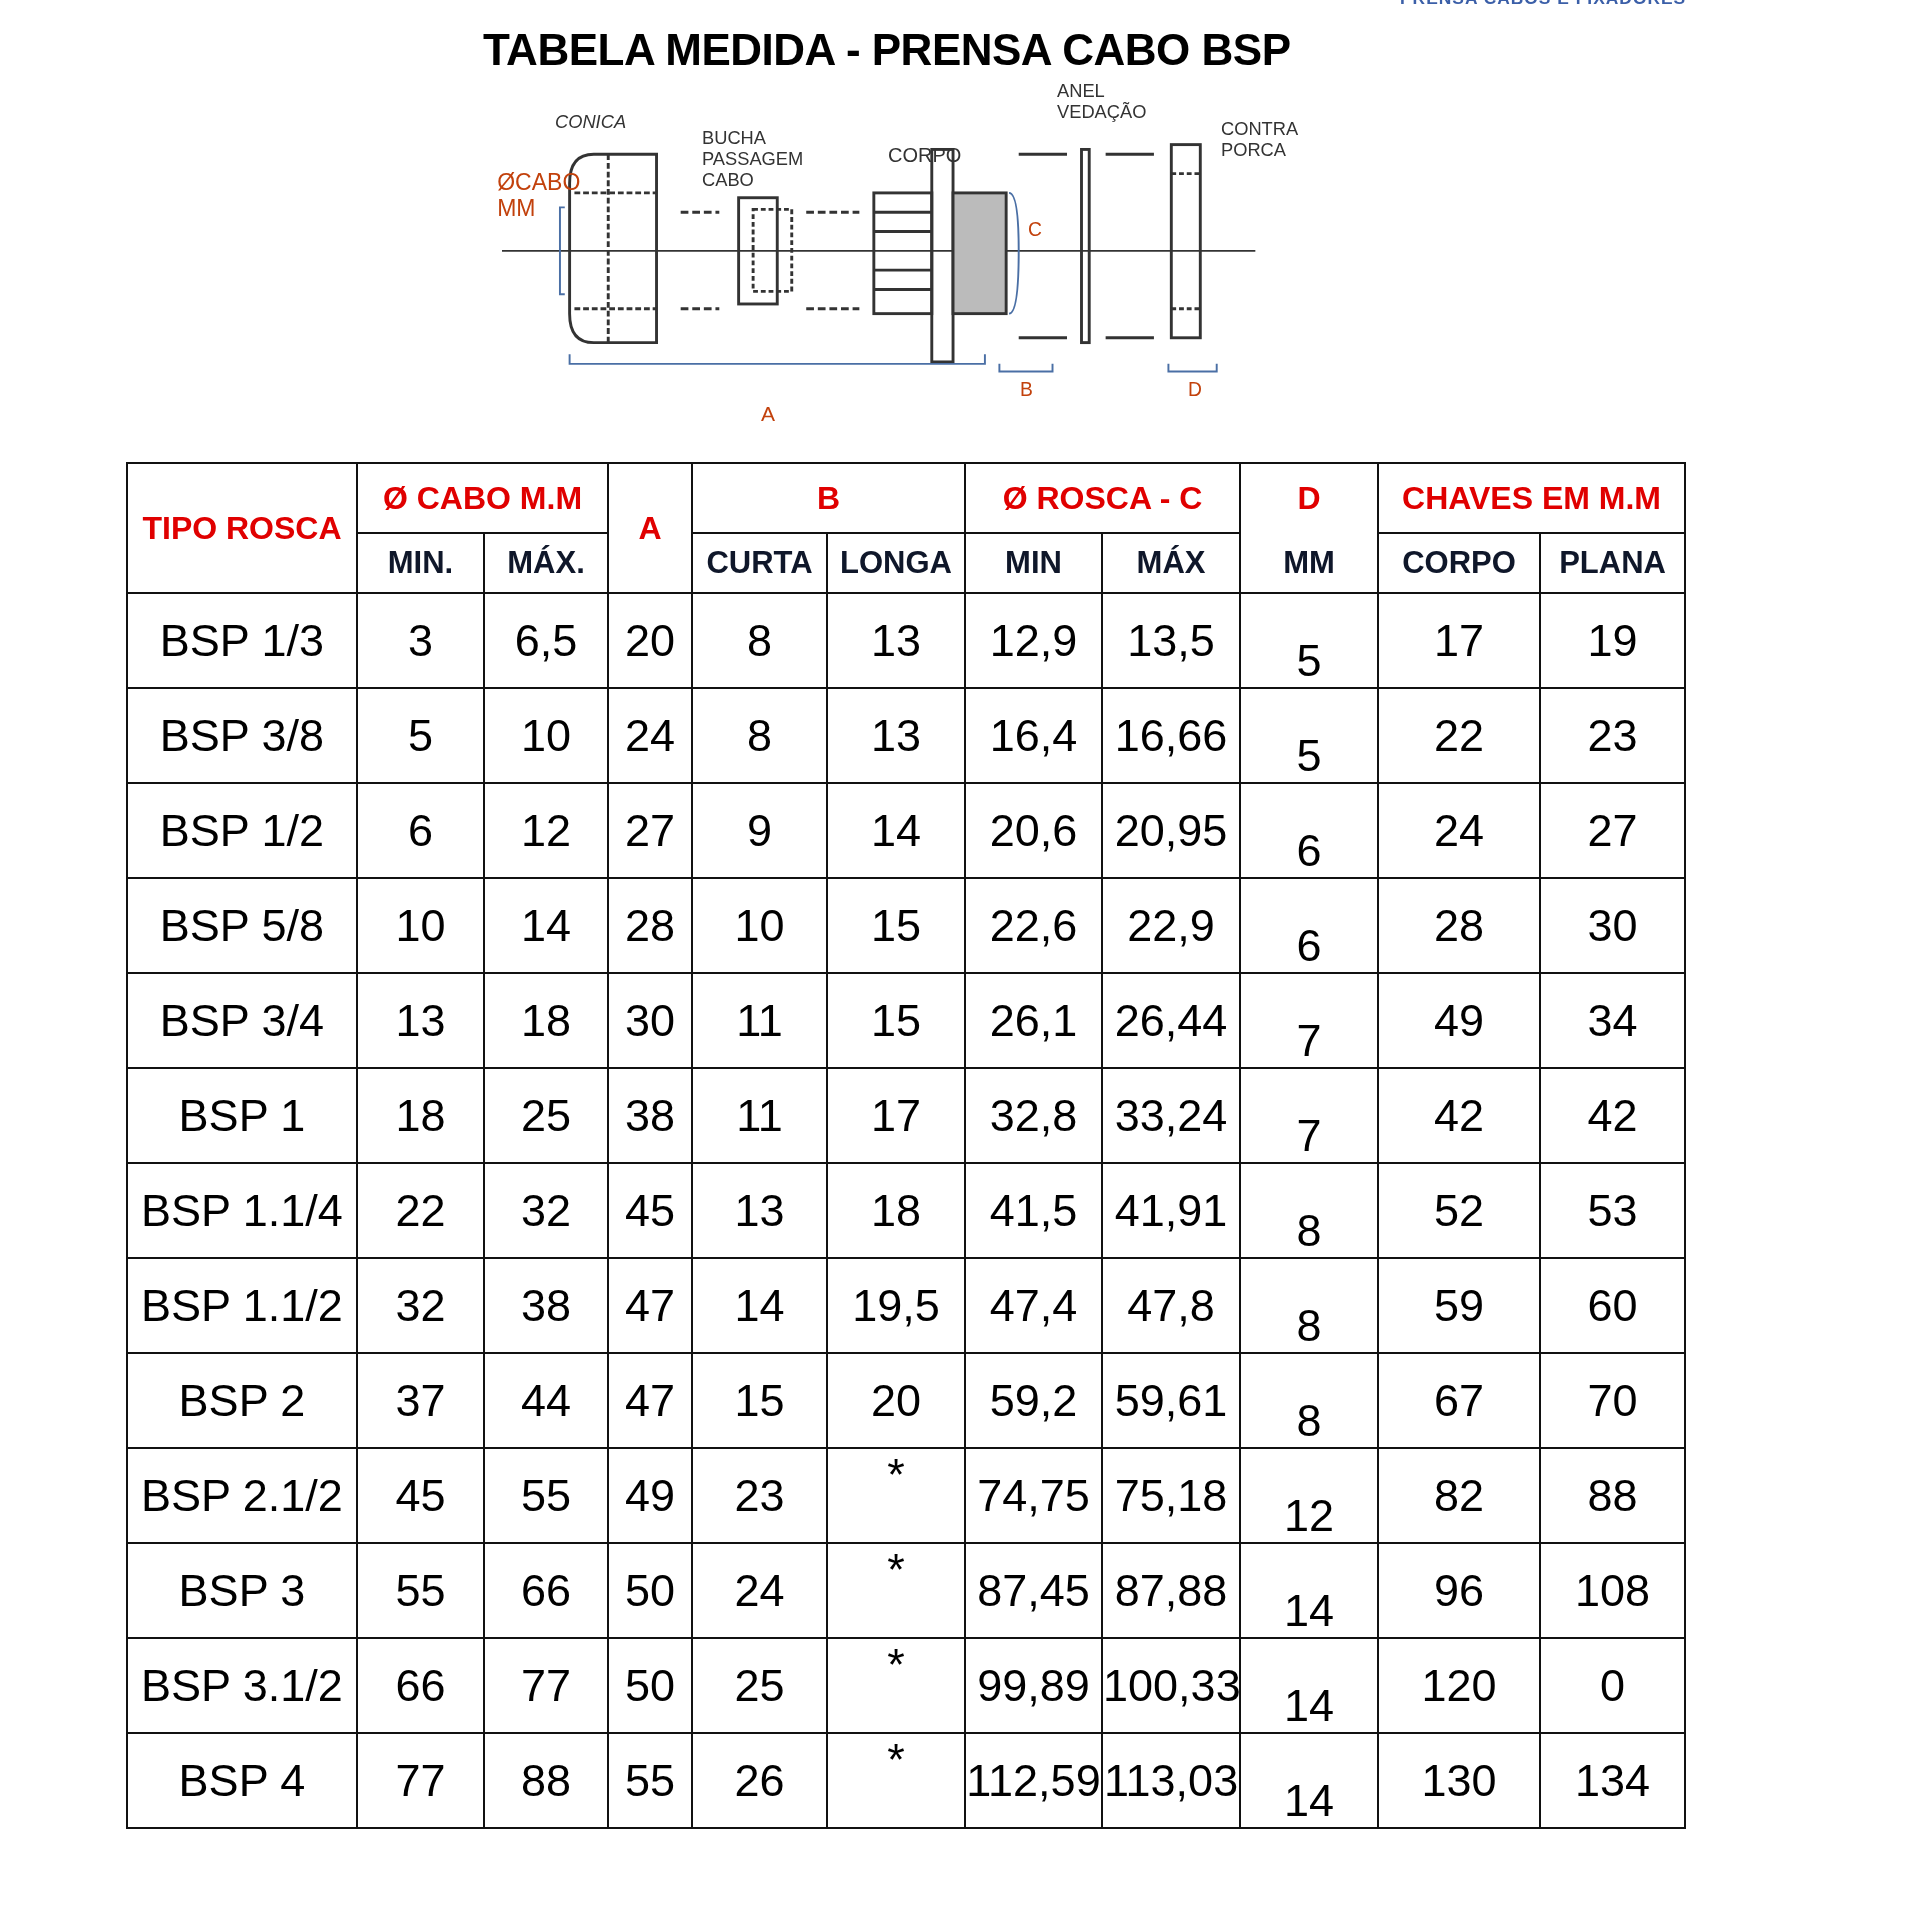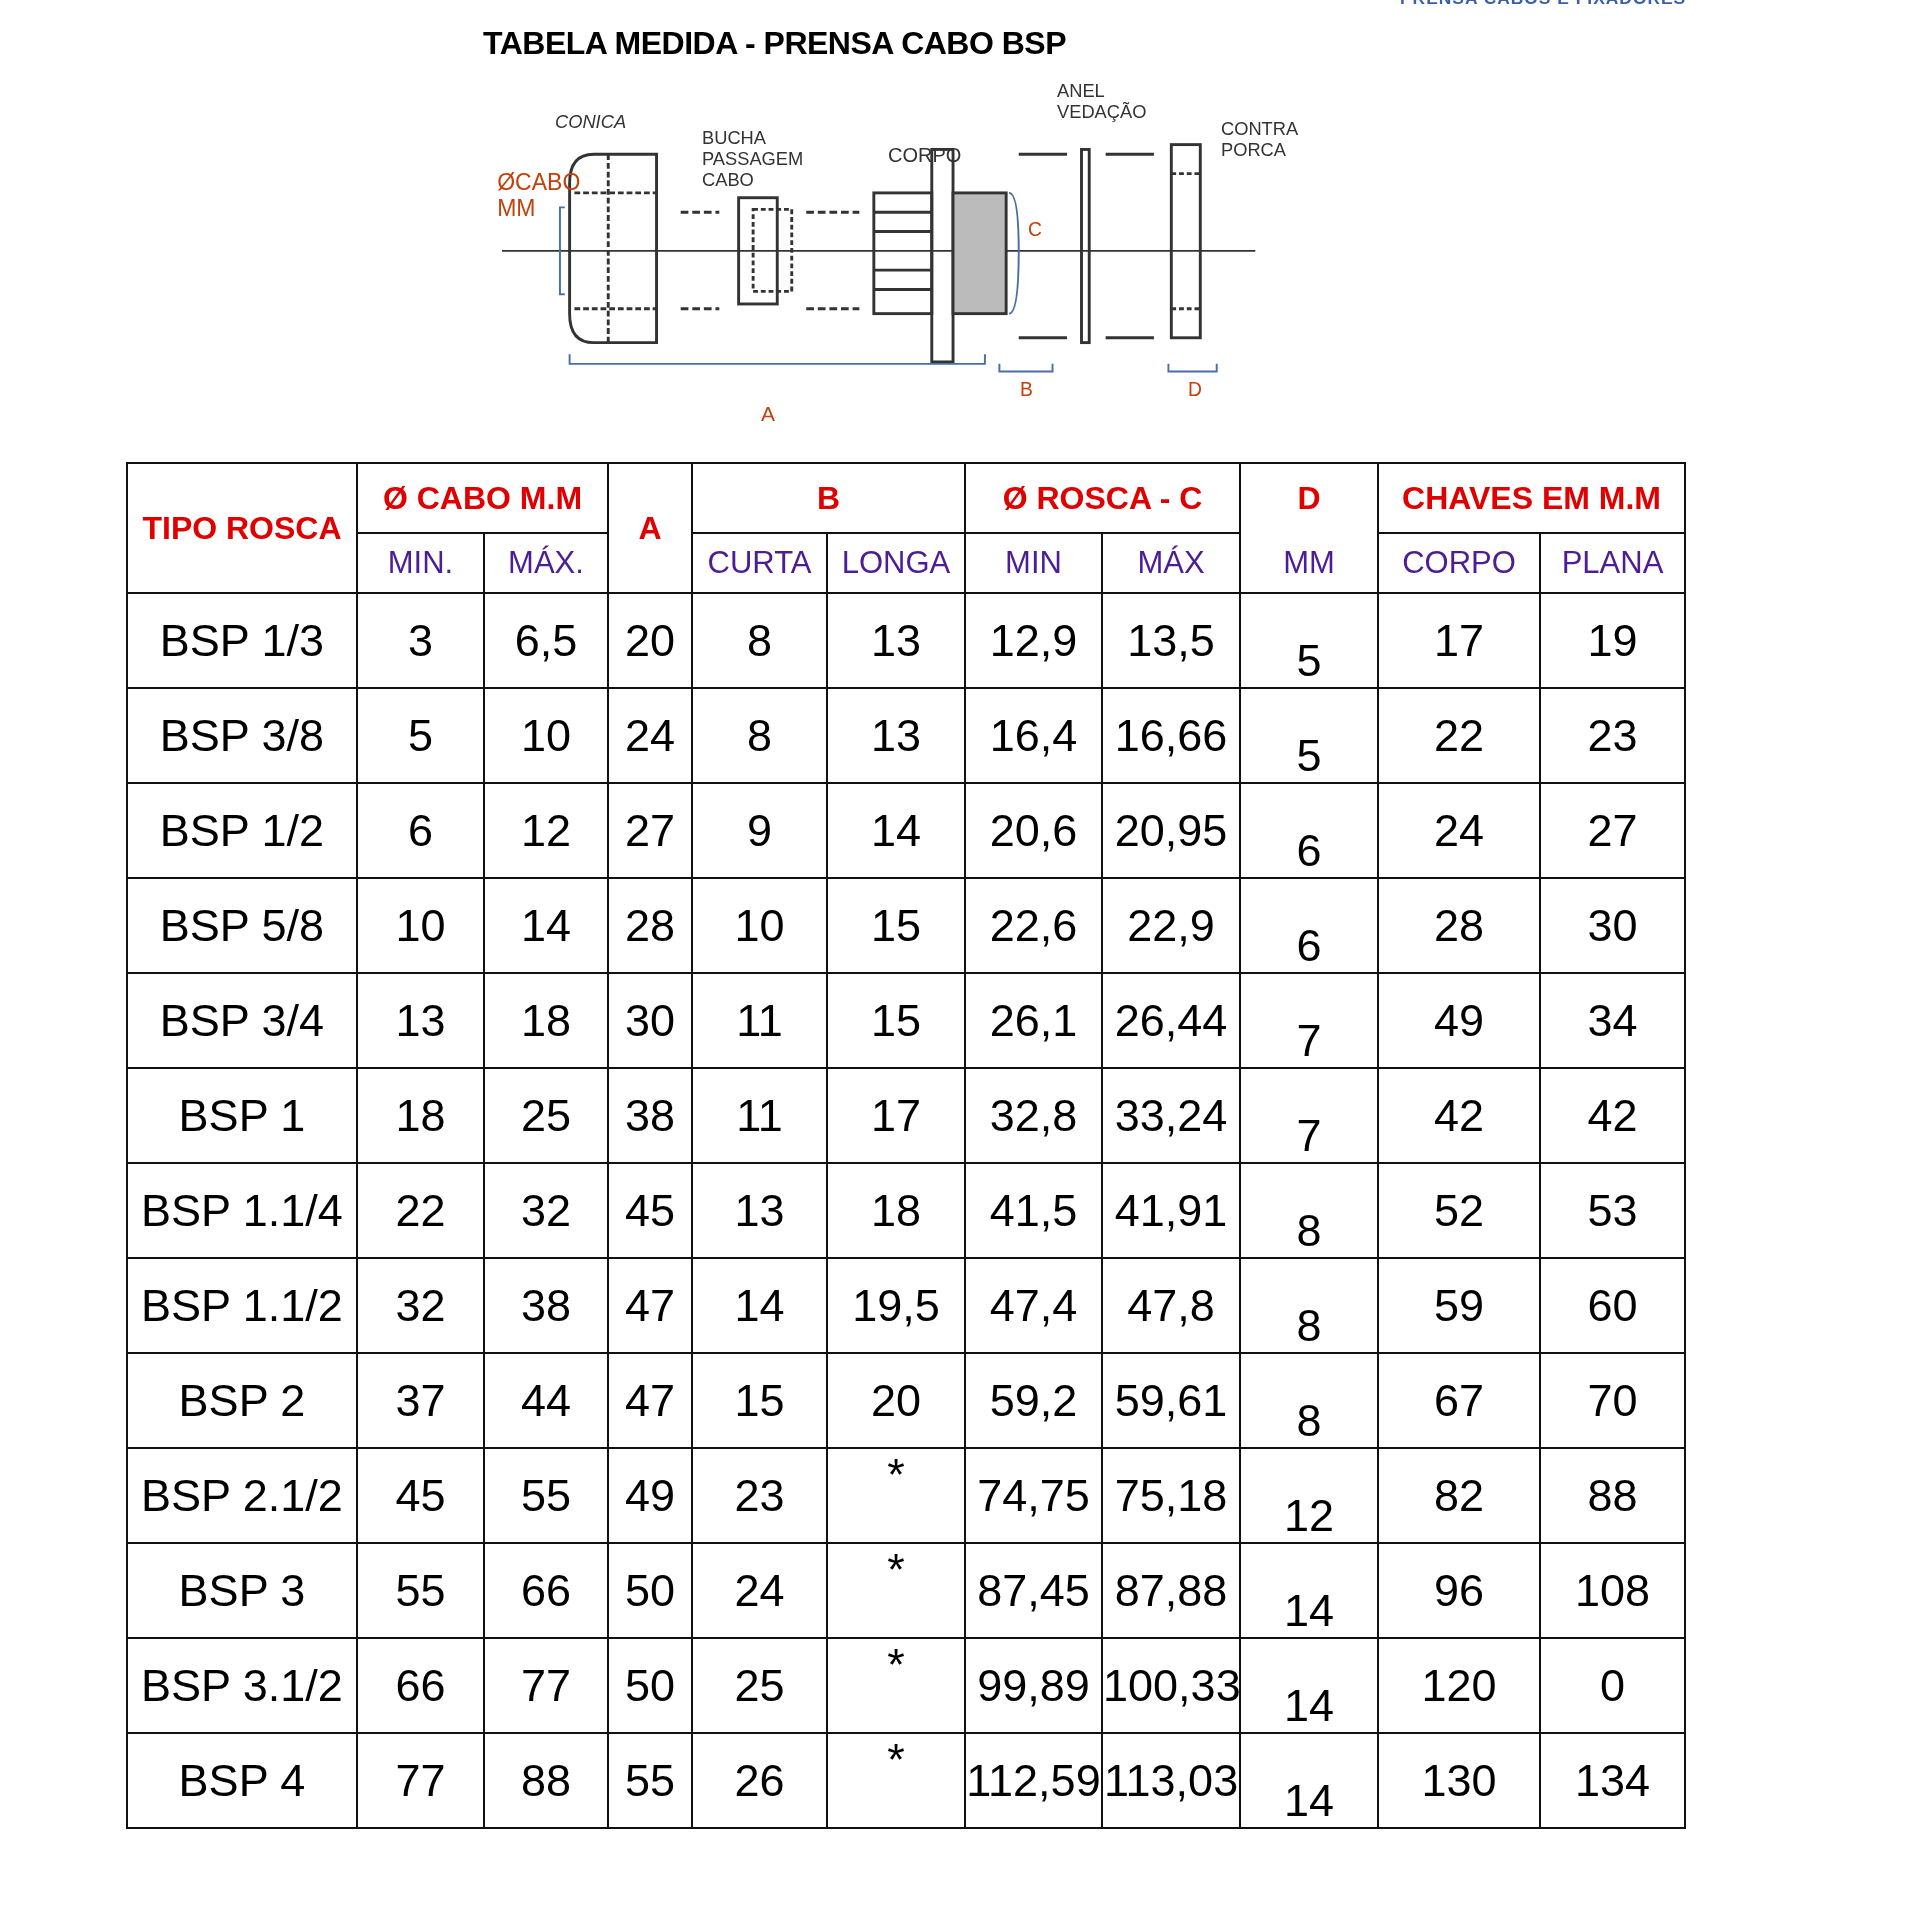--- a/index.html
+++ b/index.html
@@ -1,25 +1,25 @@
 <!DOCTYPE html>
 <html><head>
 <meta charset="utf-8">
 <style>
   html, body { margin:0; padding:0; background:#ffffff; }
   body { width:1931px; height:1931px; position:relative; overflow:hidden; font-family:"Liberation Sans", sans-serif; color:#000; }
   .topnote { position:absolute; left:1400px; top:-11.6px; font-size:17.4px; color:#3b5fa8; font-weight:bold; letter-spacing:1px; }
-  .title { position:absolute; left:483px; top:25px; font-size:32px; font-weight:bold; letter-spacing:-0.5px;text-align:center; }
+  .title { position:absolute; left:483px; top:25px; font-size:44px; font-weight:bold; letter-spacing:-0.5px;text-align:center; }
   .diagram { position:absolute; left:502px; top:101px; width:763px; height:348px; }
   .diagram .lbl { position:absolute; font-size:18.3px; color:#333; line-height:1.15; }
   .diagram .red { color:#c2410c; font-size:23px; }
   table.grid { position:absolute; left:126px; top:462px; border-collapse:collapse; table-layout:fixed; width:1558px; }
   table.grid td, table.grid th { border:2.9px solid #111; text-align:center; padding:0; overflow:hidden; white-space:nowrap; }
   th.h1 { height:68px; color:#e00000; font-size:32px; font-weight:bold; }
-  th.h2 { height:58px; color:#4c1d95; font-size:31px; font-weight:normal; }
+  th.h2 { height:58px; color:#0f172a; font-size:31px; font-weight:bold; }
   td { height:93px; font-size:45px; }
   td.dcol { vertical-align:bottom; padding-bottom:5.8px; }
   td.star { vertical-align:top; padding-top:19.3px; }
 </style>
 </head>
 <body>
 
 <div class="topnote">PRENSA CABOS E FIXADORES</div>
 <div class="title">TABELA MEDIDA - PRENSA CABO BSP</div>
 

